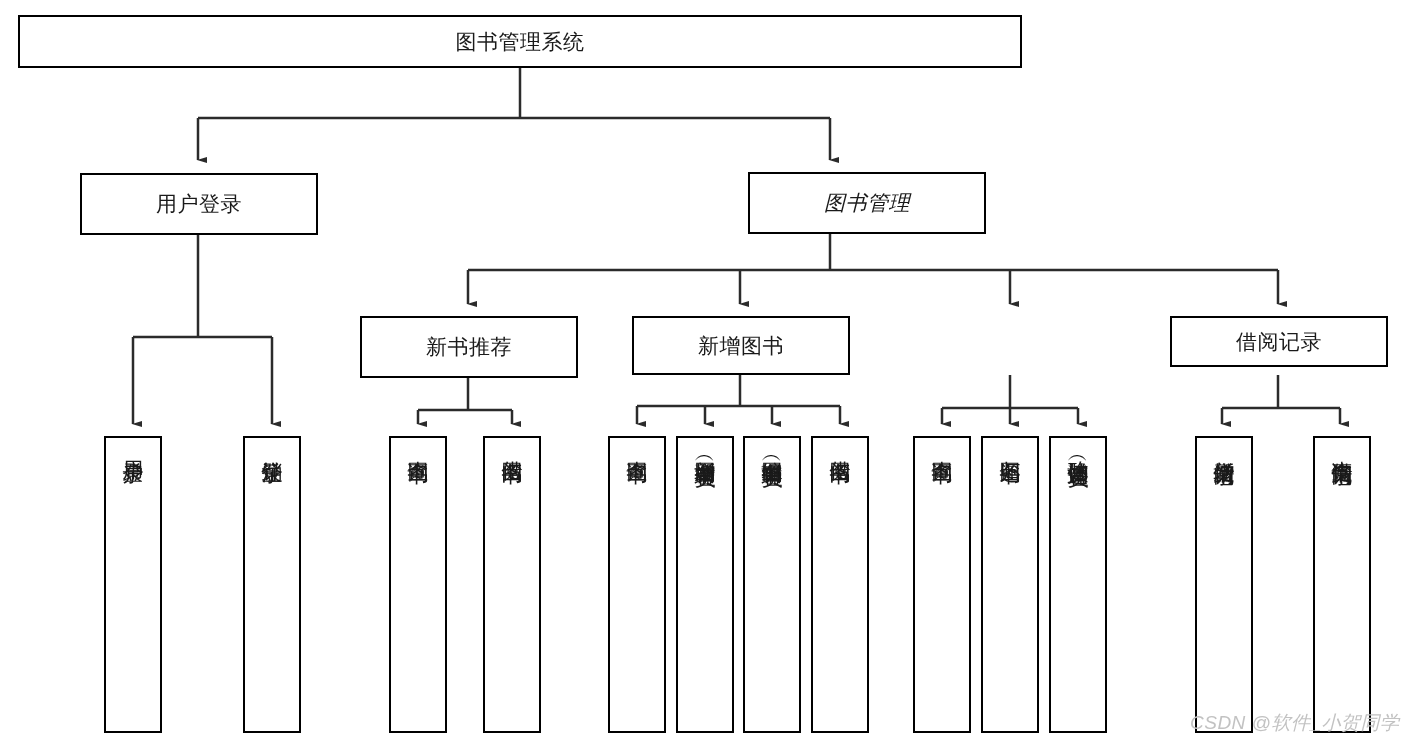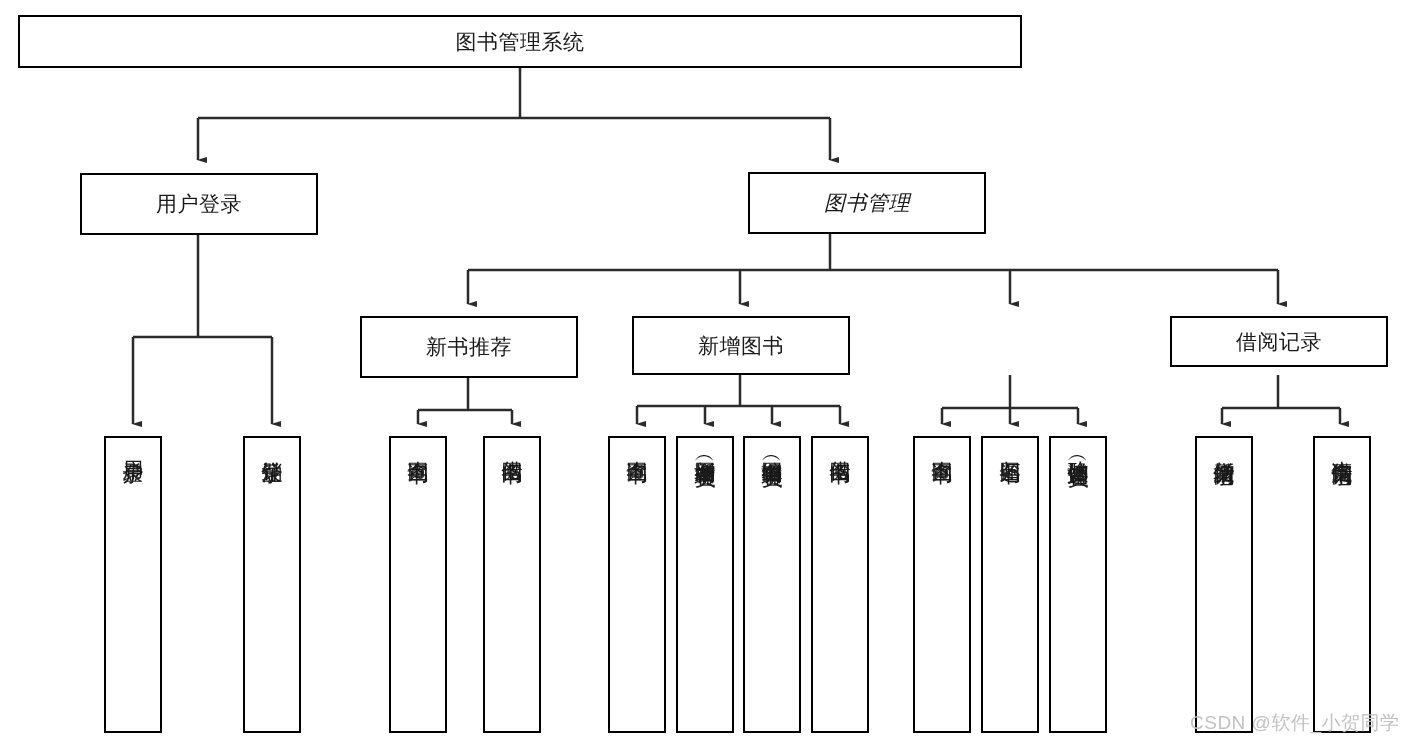--- a/index.html
+++ b/index.html
@@ -53,20 +53,21 @@
     white-space: nowrap;
   }
   .watermark {
     position: absolute;
     left: 1190px;
     top: 710px;
     font-size: 19px;
     color: #c2c2c2;
     white-space: nowrap;
     letter-spacing: 0.5px;
+    font-style: italic;
   }
 </style>
 </head>
 <body>
 
 <div id="canvas">
 
   <svg class="connectors" viewBox="0 0 1405 747">
     <defs>
       <marker id="arrow" markerWidth="10" markerHeight="12" refX="3" refY="9" orient="auto" markerUnits="userSpaceOnUse">

